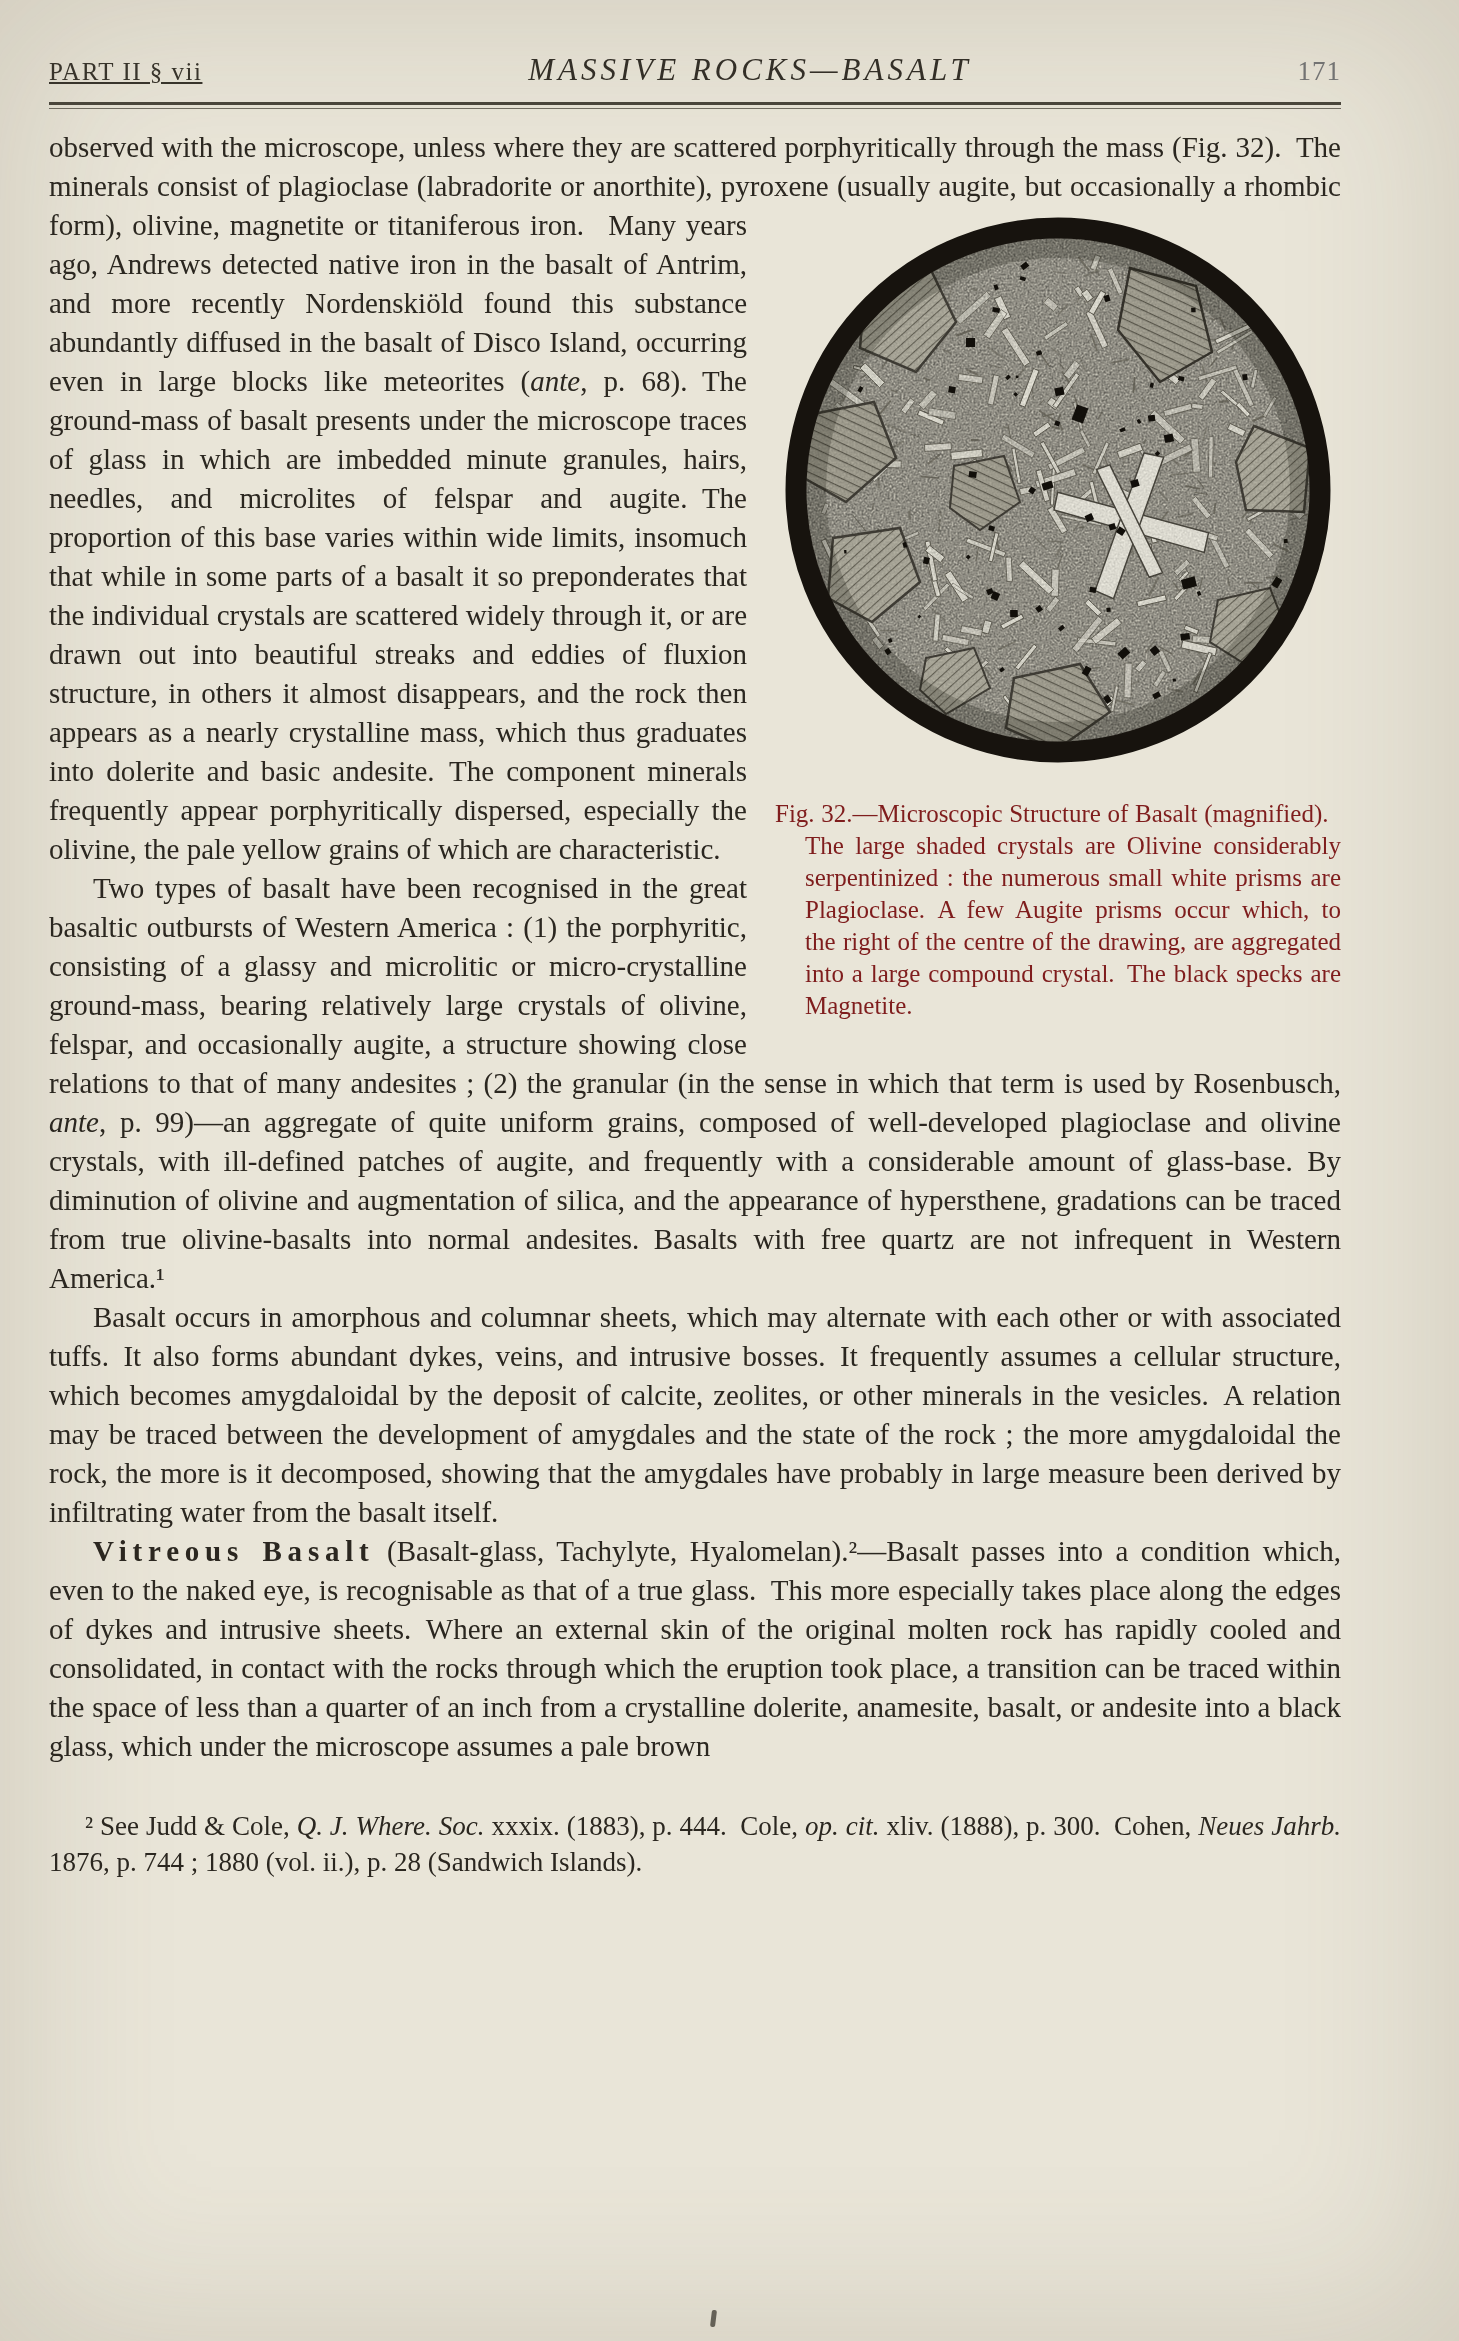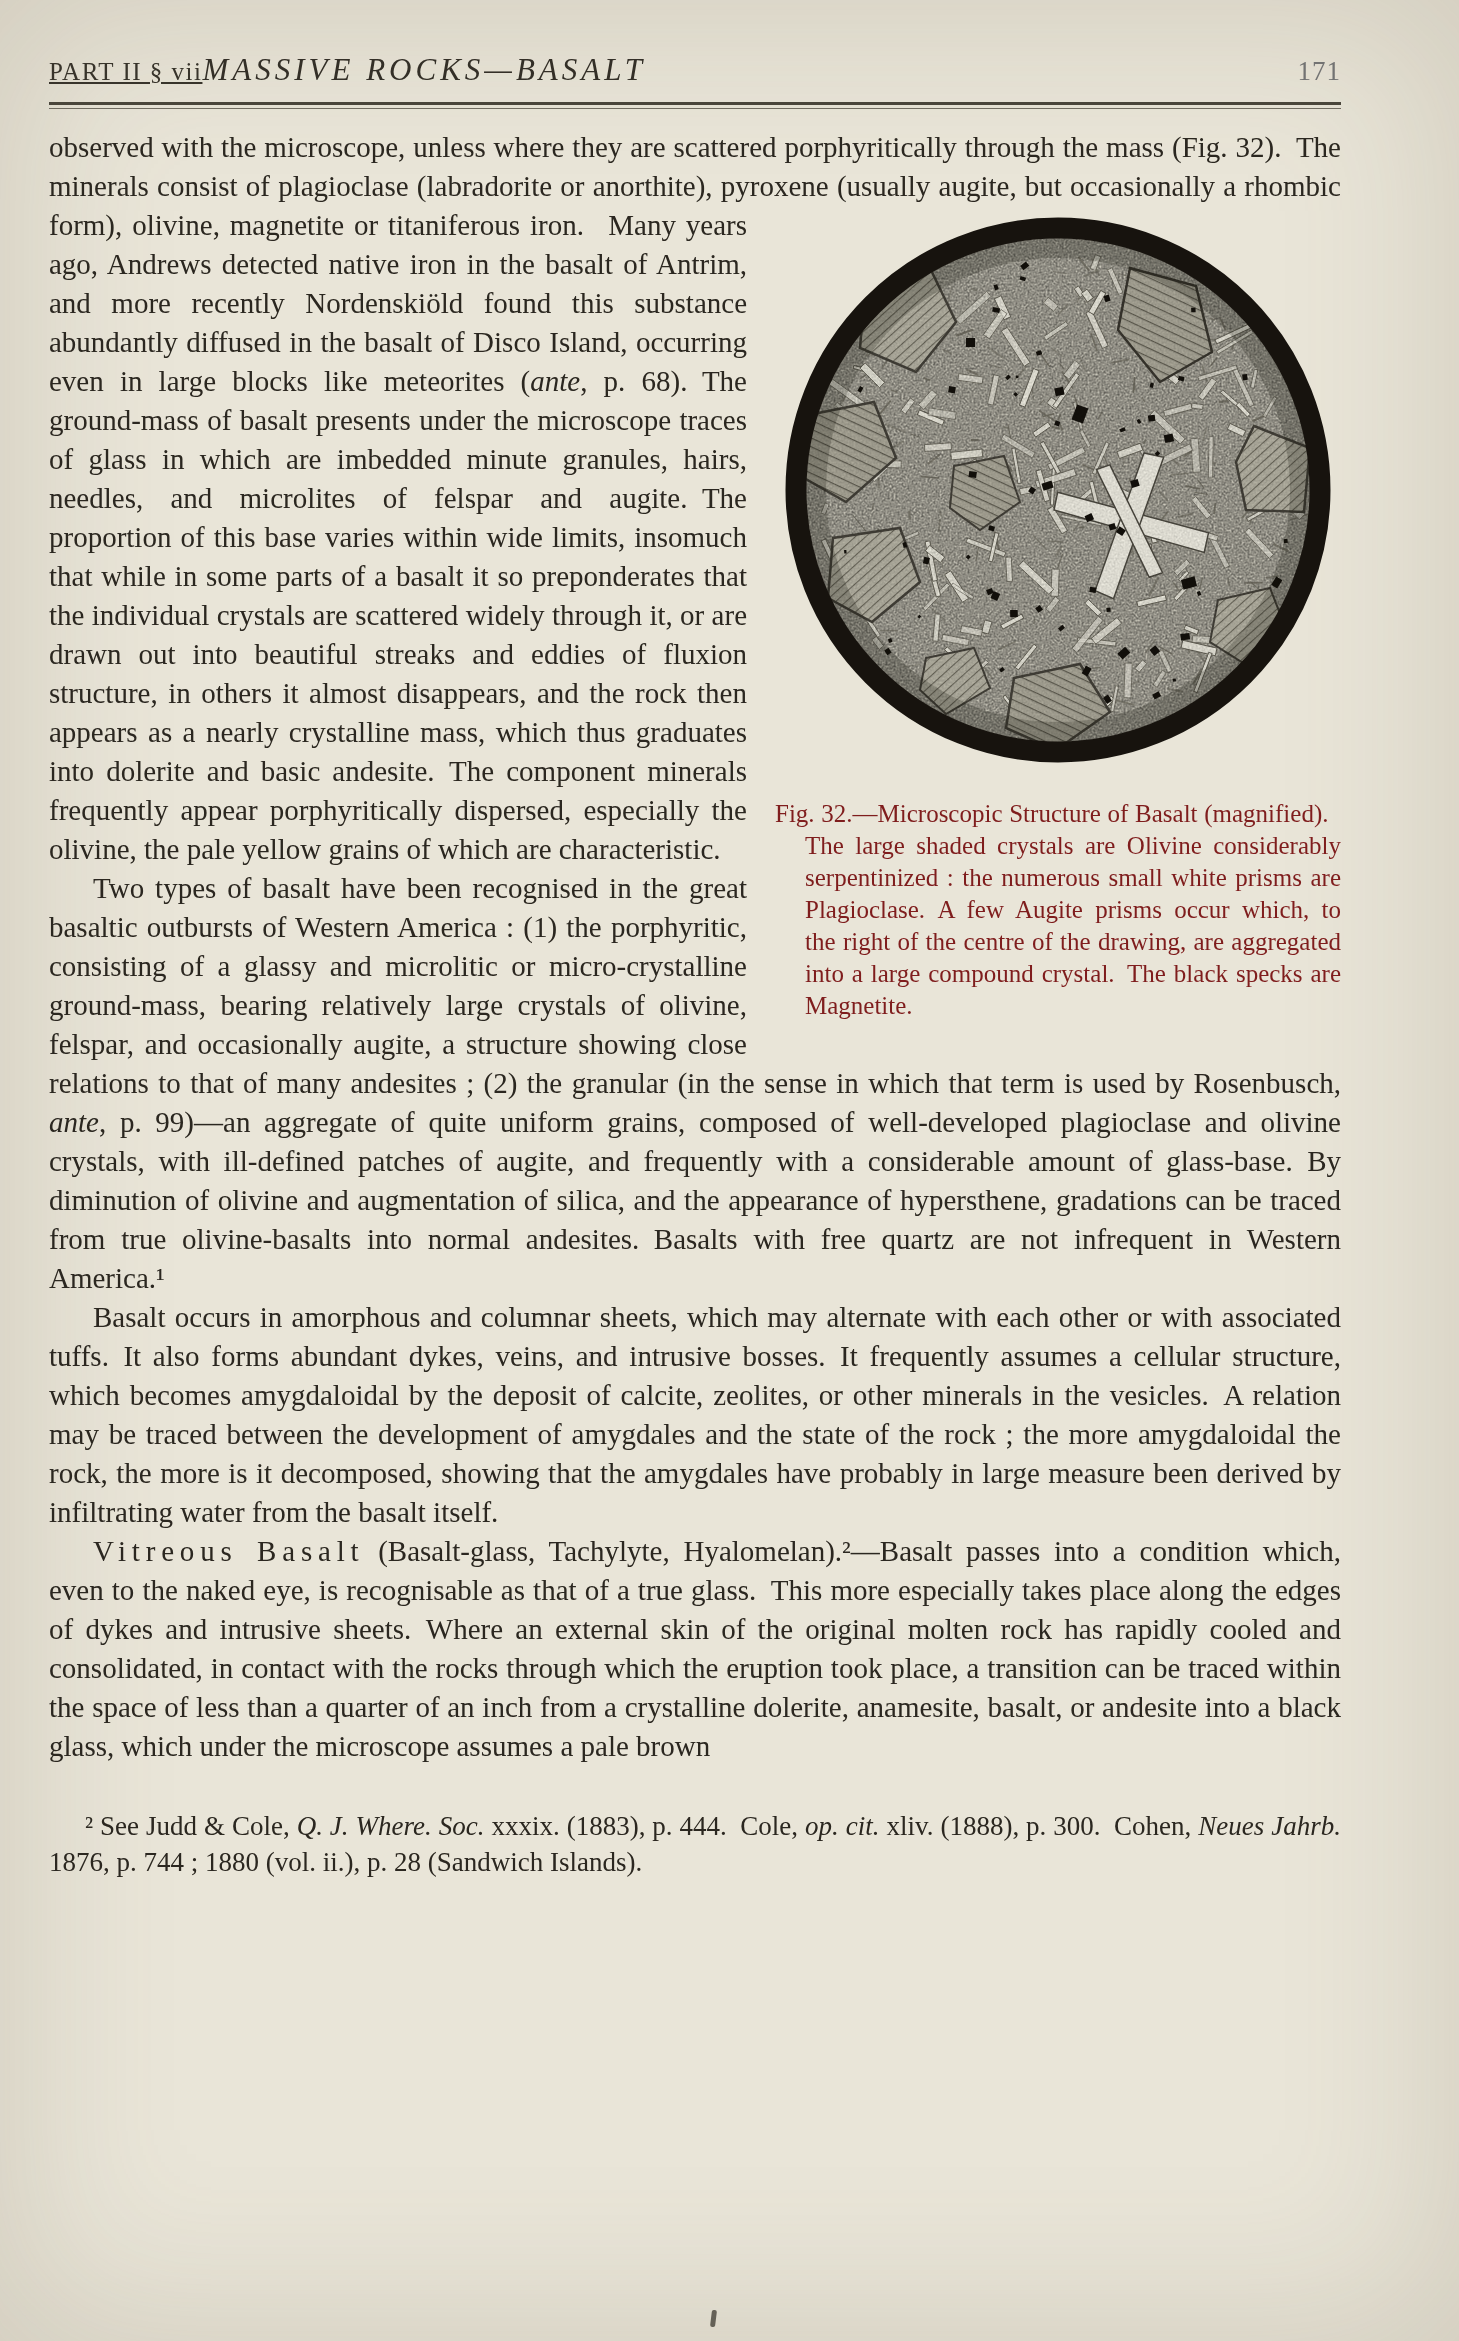--- a/index.html
+++ b/index.html
@@ -25,21 +25,21 @@
   .page-header{
     display:flex;align-items:baseline;
     height:36px;
   }
   .hdr-left{
     font-size:25px;letter-spacing:1.5px;color:#38342b;
     white-space:nowrap;
     text-decoration:underline;
   }
   .hdr-title{
-    flex:1;
+    flex:1;text-align:center;
     font-style:italic;font-size:31px;letter-spacing:4px;color:#332f27;
     white-space:nowrap;
   }
   .hdr-num{
     font-size:27px;letter-spacing:1px;color:#737373;
     white-space:nowrap;
   }
   .header-rule{
     margin-top:14px;
     height:7px;
@@ -47,21 +47,21 @@
     border-bottom:1px solid rgba(74,70,59,.75);
   }
   .body-text{
     margin-top:19px;
     font-size:29px;line-height:39px;
     text-align:justify;
   }
   .para{text-indent:44px;}
   .para.no-indent{text-indent:0;}
   .i{font-style:italic;}
-  .sp{letter-spacing:.2em;}
+  .sp{letter-spacing:.2em;font-weight:bold;}
   .figure-block{
     display:block;
     float:right;
     width:566px;
     margin:4px 0 16px 28px;
     text-indent:0;
   }
   .micro{display:block;margin:0 auto;}
   .fig-caption{
     display:block;

